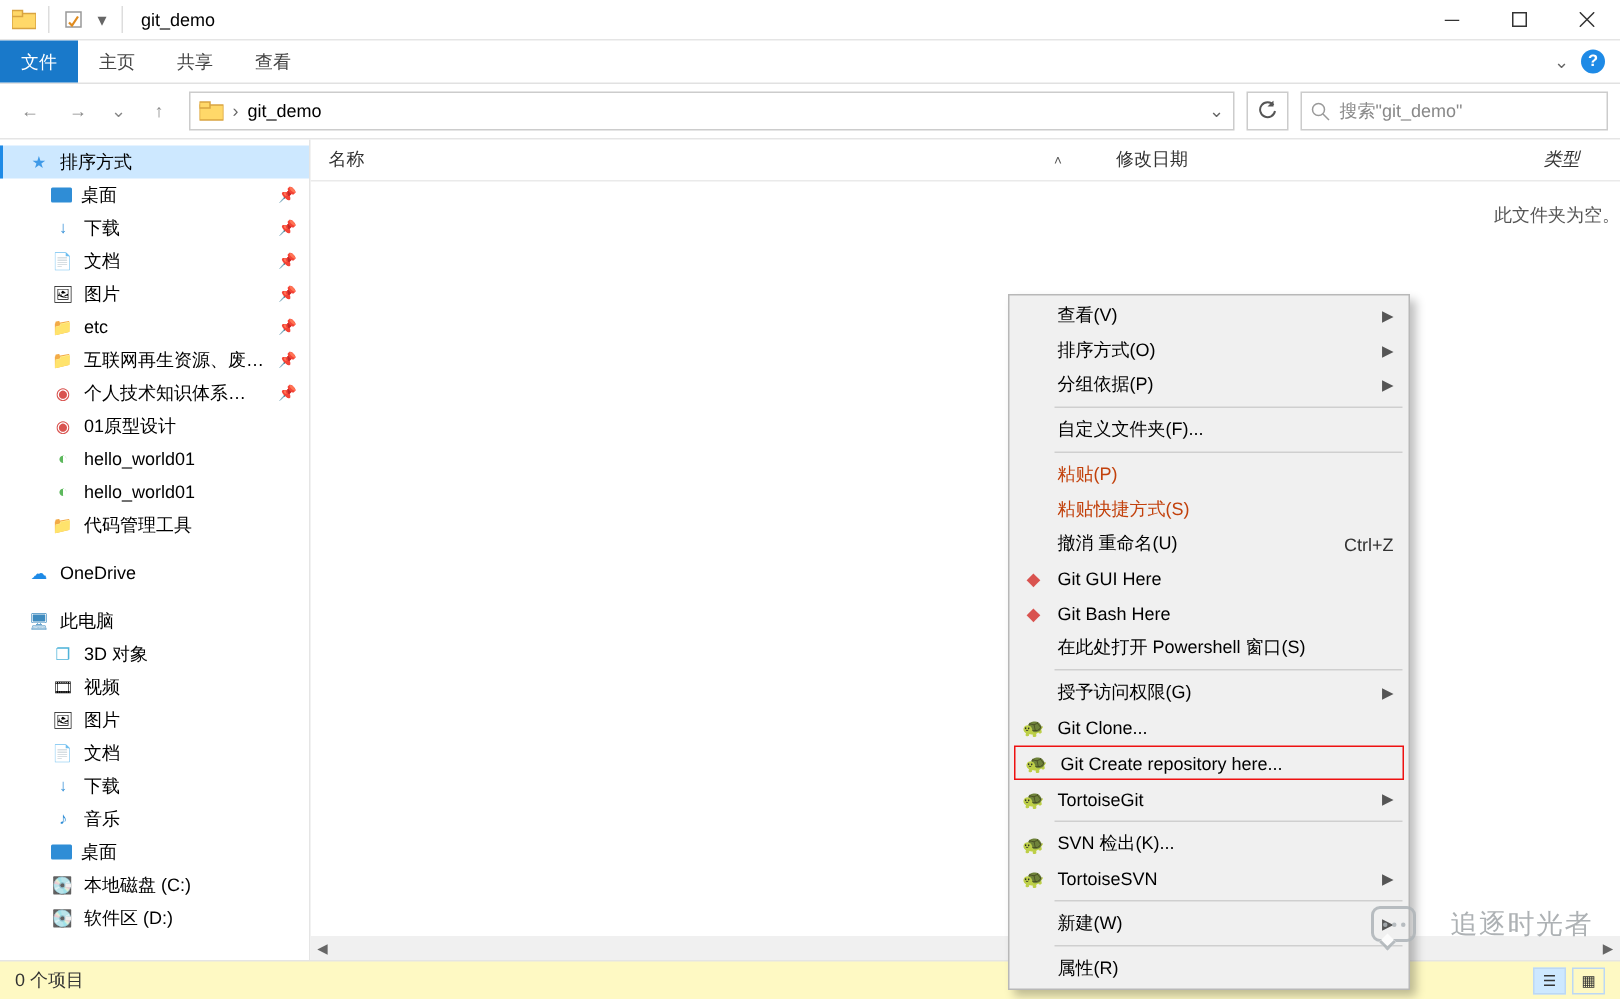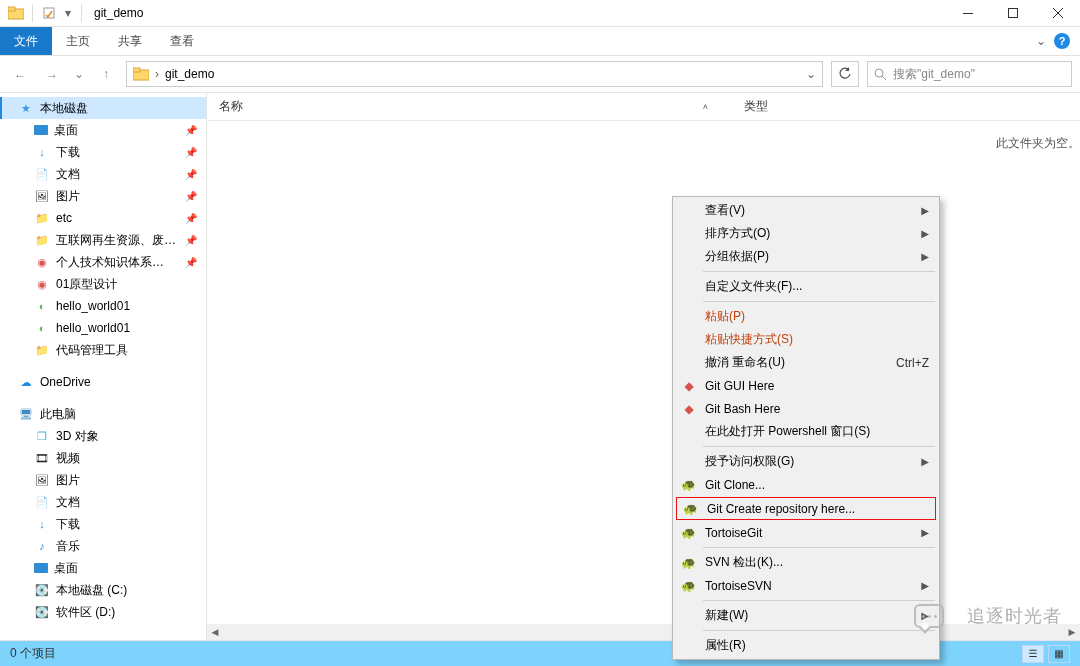--- a/index.html
+++ b/index.html
@@ -38,26 +38,26 @@
 .tree-item.selected::before { content:""; position:absolute; left:0; top:0; bottom:0; width:2px; background:#1e8ae6; }
 .pin { margin-left:auto; margin-right:8px; color:#7a7a7a; font-size:10px; }
 .tree-spacer { height:10px; }
 .icon { width:16px; height:16px; display:flex; align-items:center; justify-content:center; font-size:11px; }
 
 .content { flex:1; display:flex; flex-direction:column; position:relative; overflow:hidden; }
 .colhead { height:28px; display:flex; align-items:center; border-bottom:1px solid #eaeaea; color:#333; }
 .colhead .ch { padding:0 12px; }
 .ch-name { width:525px; display:flex; align-items:center; gap:18px; }
 .ch-date { width:285px; }
-.ch-type { flex:1; }
+.ch-type { flex:1;font-style:italic; }
 .sort-caret { color:#555; font-size:9px; margin-left:auto; margin-right:12px; }
 .empty-text { text-align:right; color:#555; margin-top:14px; }
 
 
-.status { position:absolute; bottom:0; left:0; right:0; height:26px; border-top:1px solid #e5e5e5; display:flex; align-items:center; padding:0 10px; font-size:12px; color:#333; background:#7dd3fc; }
+.status { position:absolute; bottom:0; left:0; right:0; height:26px; border-top:1px solid #e5e5e5; display:flex; align-items:center; padding:0 10px; font-size:12px; color:#333; background:#fef9c3; }
 .view-icons { margin-left:auto; display:flex; gap:4px; }
 .view-btn { width:22px; height:18px; border:1px solid #bcd8f5; display:flex; align-items:center; justify-content:center; font-size:10px; }
 .view-btn.active { background:#cde8ff; }
 
 
 .ctxmenu { position:absolute; left:672px; top:196px; width:268px; background:#f0f0f0; border:1px solid #b8b8b8; box-shadow: 4px 4px 6px rgba(0,0,0,0.25); padding:2px; z-index:200; }
 .cm-item { height:23px; display:flex; align-items:center; padding-left:30px; padding-right:8px; position:relative; }
 .cm-item.disabled { color:#c2410c; }
 .cm-item .arrow { margin-left:auto; color:#555; font-size:10px; }
 .cm-item .shortcut { margin-left:auto; color:#333; }
@@ -160,21 +160,21 @@
       </svg>
     <span>搜索"git_demo"</span>
   </div>
 </div>
 
 <div class="main">
 
   <div class="sidebar">
     <div class="tree-item selected">
       <span class="icon" style="color:#3f9ae8;">★</span>
-      <span>本地磁盘</span>
+      <span>排序方式</span>
     </div>
     <div class="tree-item child">
         <span class="icon" style="background:#2f8dd6;width:14px;height:10px;border-radius:1px;"></span>
         <span>桌面</span>
         <span class="pin">📌</span>
       </div>
     <div class="tree-item child">
         <span class="icon" style="color:#2f8dd6;">↓</span>
         <span>下载</span>
         <span class="pin">📌</span>
@@ -267,20 +267,21 @@
         <span>软件区 (D:)</span>
       </div>
   </div>
 
   <div class="content">
     <div class="colhead">
       <div class="ch ch-name">
         <span>名称</span>
         <span class="sort-caret">˄</span>
       </div>
+      <div class="ch ch-date">修改日期</div>
       <div class="ch ch-type">类型</div>
     </div>
     <div class="empty-text">此文件夹为空。</div>
   </div>
 </div>
 
 <div class="hscroll">
   <div class="hscroll-btn">◀</div>
   <div class="hscroll-track"></div>
   <div class="hscroll-btn">▶</div>

